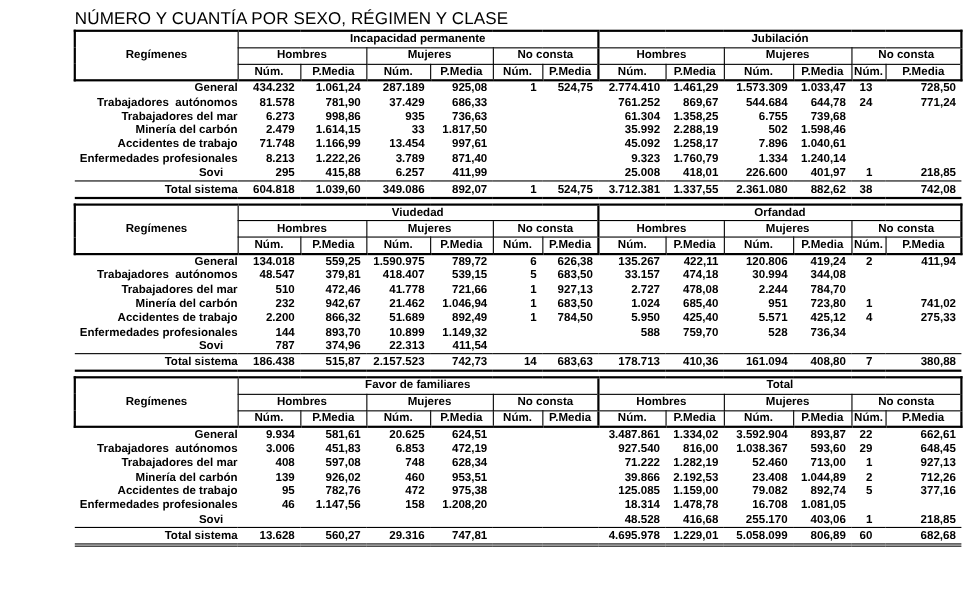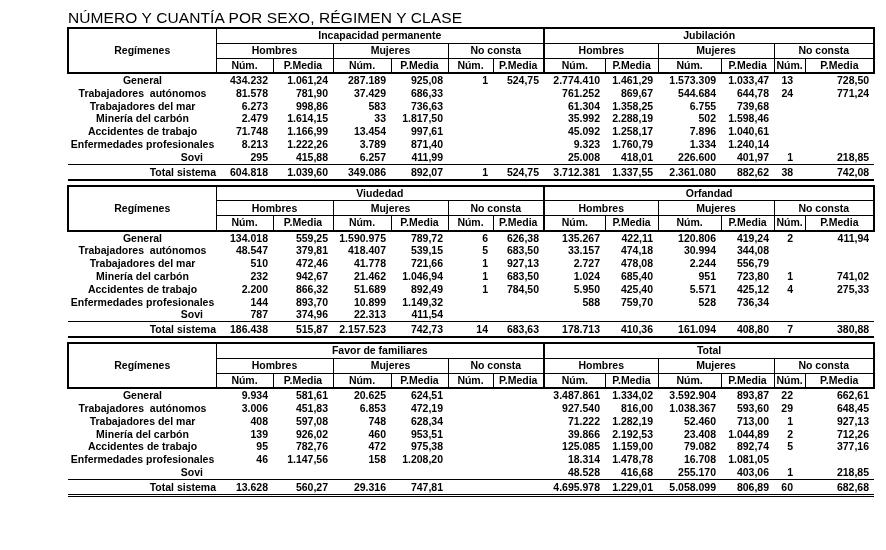--- a/index.html
+++ b/index.html
@@ -35,21 +35,21 @@
   .band thead tr.r1 th { border-top: 2.5px solid #000; }
   .band th.corner { border-left: 2.5px solid #000; border-bottom: 2px solid #000; }
   .band th.split  { border-left: 2.5px solid #000; }
   .band th.edge-r { border-right: 2.5px solid #000; }
   .band thead tr.r3 th { border-bottom: 2px solid #000; }
   .band td {
     border: none; padding: 0 5px 0 0;
     text-align: right; height: 12.8px; line-height: 12.8px;
     overflow: visible; white-space: nowrap;
   }
-  .band td.lbl  { text-align: center; padding: 0 0 0 1px; white-space: pre; }
+  .band td.lbl  { text-align: right; padding: 0 0 0 1px; white-space: pre; }
   .band td.sovi { text-align: right; padding-right: 13px; }
   .band td.nc-r { padding-right: 12px; }
   .band tr.total td {
     border-top: 1px solid #000; border-bottom: 2.2px solid #000;
     height: 15px; line-height: 14px;
   }
   .band tr.total td.tlbl { padding: 0; }
   .band.last tr.total td { border-bottom: 3px double #000; }
 </style>
 </head>
@@ -131,21 +131,21 @@
             <td class="pm">869,67</td>
             <td class="num">544.684</td>
             <td class="pm">644,78</td>
             <td class="num nc-r">24</td>
             <td class="pm">771,24</td>
           </tr>
           <tr>
             <td class="lbl">Trabajadores del mar</td>
             <td class="num">6.273</td>
             <td class="pm">998,86</td>
-            <td class="num">583</td>
+            <td class="num">935</td>
             <td class="pm">736,63</td>
             <td class="num"></td>
             <td class="pm"></td>
             <td class="num">61.304</td>
             <td class="pm">1.358,25</td>
             <td class="num">6.755</td>
             <td class="pm">739,68</td>
             <td class="num nc-r"></td>
             <td class="pm"></td>
           </tr>
@@ -306,21 +306,21 @@
             <td class="lbl">Trabajadores del mar</td>
             <td class="num">510</td>
             <td class="pm">472,46</td>
             <td class="num">41.778</td>
             <td class="pm">721,66</td>
             <td class="num">1</td>
             <td class="pm">927,13</td>
             <td class="num">2.727</td>
             <td class="pm">478,08</td>
             <td class="num">2.244</td>
-            <td class="pm">556,79</td>
+            <td class="pm">784,70</td>
             <td class="num nc-r"></td>
             <td class="pm"></td>
           </tr>
           <tr>
             <td class="lbl">Minería del carbón</td>
             <td class="num">232</td>
             <td class="pm">942,67</td>
             <td class="num">21.462</td>
             <td class="pm">1.046,94</td>
             <td class="num">1</td>

